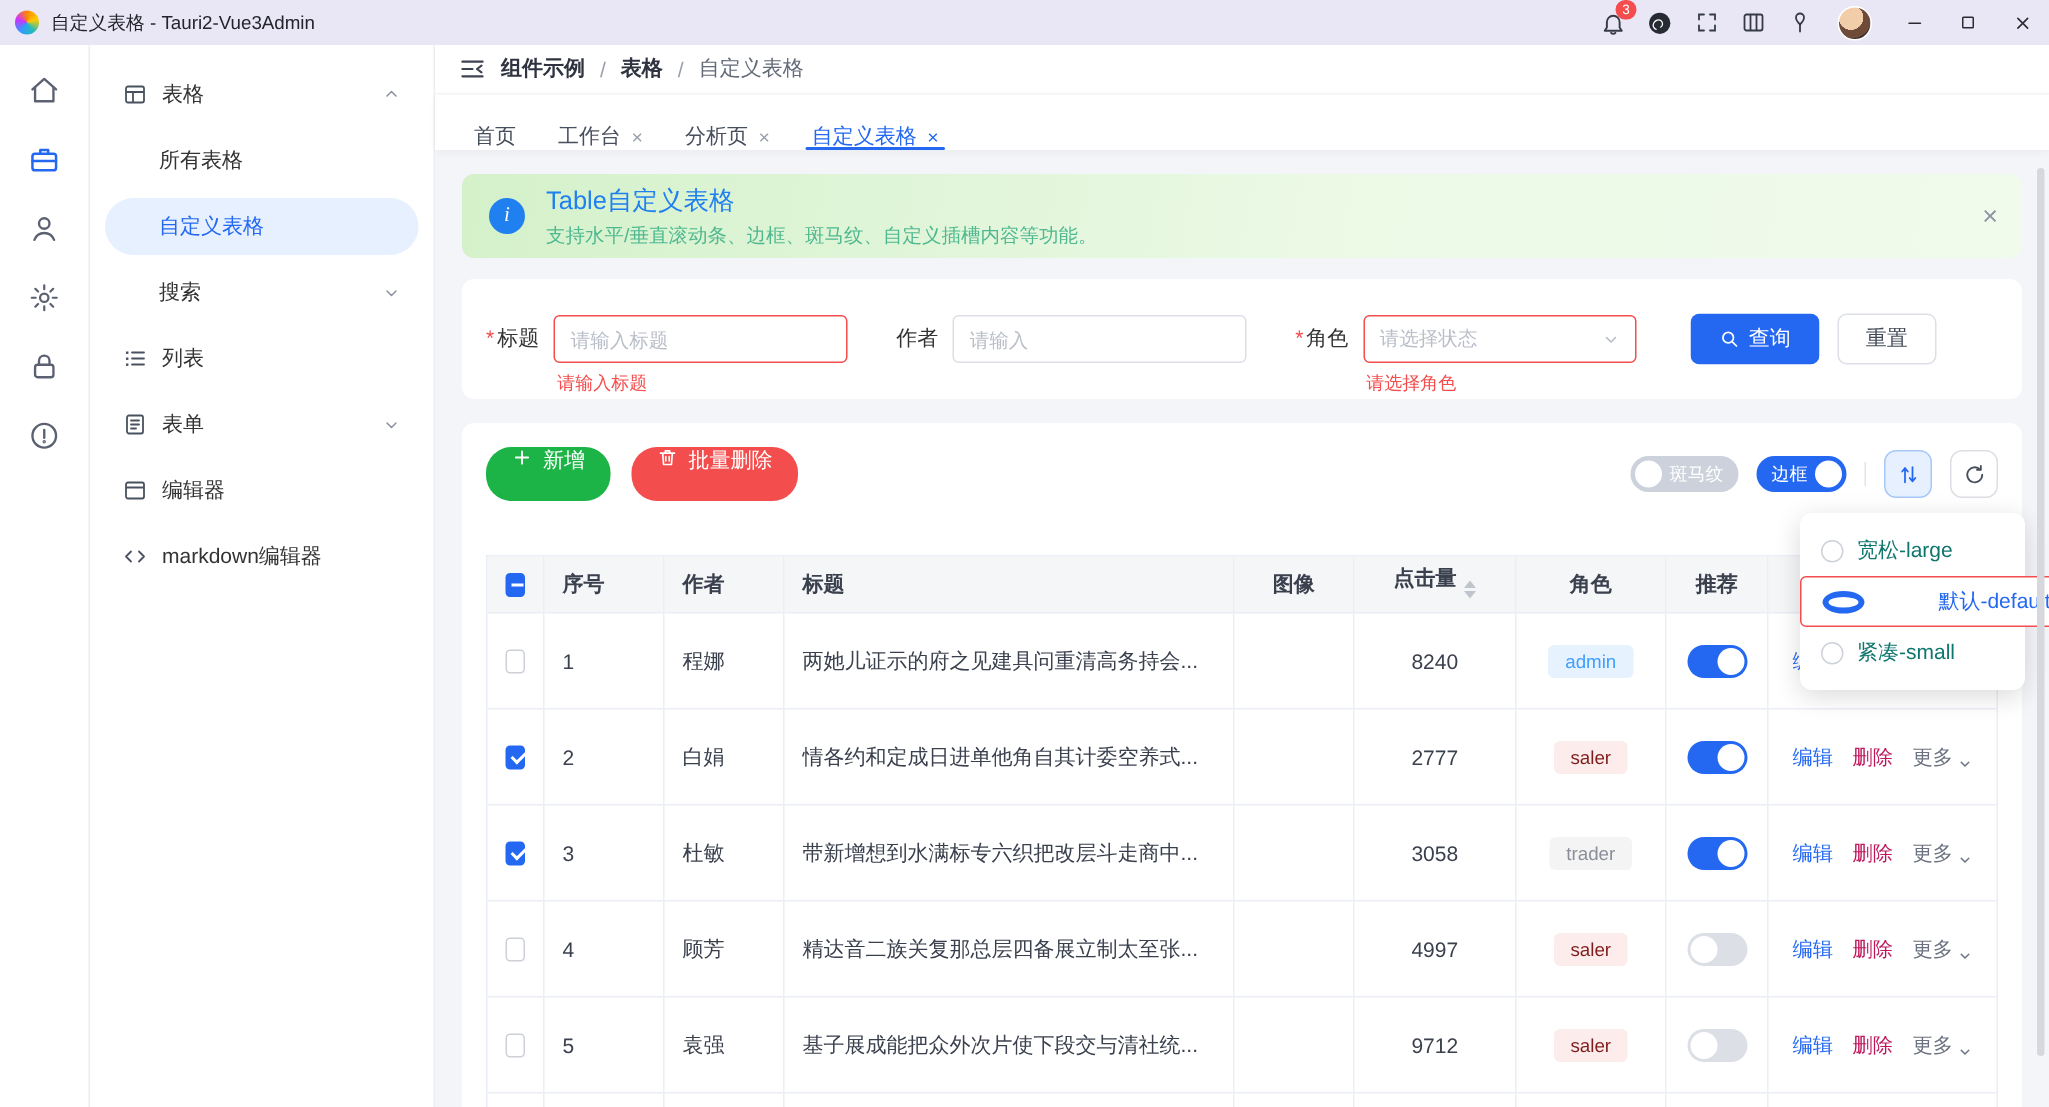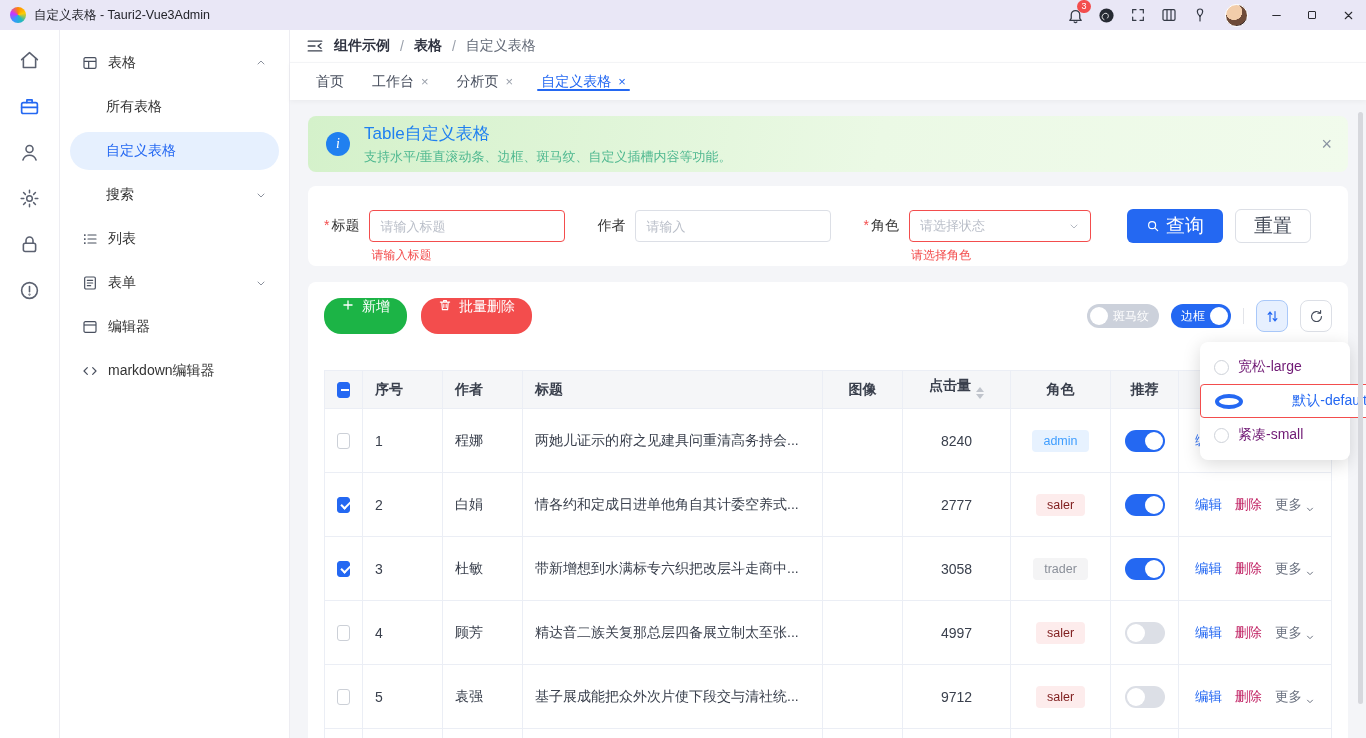--- a/index.html
+++ b/index.html
@@ -30,21 +30,21 @@
 .m-sub{padding-left:36px;}
 .m-item.active{background:#e6f0fe;color:#2468f2;}
 
 
 .content{flex:1;display:flex;flex-direction:column;min-width:0;position:relative;background:#f4f5f8;}
 .crumb-bar{flex:0 0 32px;background:#fff;display:flex;align-items:center;padding:0 16px;gap:10px;}
 .crumb-ico{color:#3d4350;display:flex;}
 .crumb{font-size:14px;color:#2f3340;font-weight:bold;}
 .crumb.last{color:#646b78;font-weight:normal;}
 .sep{color:#9aa0ab;}
-.tabs-bar{flex:0 0 38px;background:#fff;border-top:1px solid #f3f4f6;display:flex;align-items:center;padding:0 12px;box-shadow:0 2px 5px rgba(0,0,0,.04);z-index:5;}
+.tabs-bar{flex:0 0 38px;background:#fff;border-top:1px solid #f3f4f6;display:flex;align-items:flex-end;padding:0 12px;box-shadow:0 2px 5px rgba(0,0,0,.04);z-index:5;}
 .tab{display:flex;align-items:center;gap:7px;padding:0 14px;color:#474e5d;position:relative;font-size:14px;}
 .tab .x{color:#9aa0ab;font-size:13px;}
 .tab.active{color:#2468f2;}
 .tab.active .x{color:#2468f2;}
 .tab.active::after{content:"";position:absolute;left:10px;right:10px;bottom:0;height:2px;background:#2468f2;border-radius:1px;}
 
 
 .page{flex:1;padding:16px 18px;overflow:hidden;}
 .banner{height:56px;border-radius:8px;background:linear-gradient(100deg,#d4f1ca,#ebf9e5 55%,#f1fbec);display:flex;align-items:center;padding:0 18px;gap:14px;position:relative;}
 .info-ico{width:24px;height:24px;border-radius:50%;background:#2080f0;color:#fff;font-size:14px;display:flex;align-items:center;justify-content:center;font-family:"Liberation Serif",serif;font-style:italic;flex:0 0 24px;}
@@ -57,21 +57,21 @@
 .field{display:flex;align-items:center;gap:10px;margin-right:32px;}
 .flabel{white-space:nowrap;color:#333;}
 .star{color:#f34d4d;margin-right:2px;}
 .ctrl{position:relative;}
 .inp{width:196px;height:32px;border:1px solid #dcdfe6;border-radius:4px;padding:0 10px;font-size:13px;color:#333;outline:none;background:#fff;font-family:inherit;}
 .inp::placeholder{color:#b9bec8;}
 .inp.err{border-color:#f34d4d;}
 .sel{width:182px;height:32px;border:1px solid #f34d4d;border-radius:4px;display:flex;align-items:center;justify-content:space-between;padding:0 10px;color:#b9bec8;font-size:13px;background:#fff;}
 .sel .chev{color:#b4b9c2;display:flex;}
 .err-msg{position:absolute;top:37px;left:2px;font-size:12px;color:#f34d4d;white-space:nowrap;}
-.btn{height:34px;border-radius:6px;display:inline-flex;align-items:center;justify-content:center;gap:6px;padding:0 18px;font-size:19px;border:1px solid transparent;background:#fff;}
+.btn{height:34px;border-radius:6px;display:inline-flex;align-items:center;justify-content:center;gap:6px;padding:0 18px;font-size:14px;border:1px solid transparent;background:#fff;}
 .btn.primary{background:#2468f2;color:#fff;}
 .btn.plain{border-color:#dcdfe6;color:#444b58;}
 .btns{display:flex;align-items:center;gap:12px;margin-left:4px;}
 
 
 .table-card{margin-top:16px;padding:16px;}
 .toolbar{display:flex;align-items:center;gap:14px;}
 .pill{height:36px;border-radius:17px;display:inline-flex;align-items:flex-start;gap:7px;padding:0 17px;color:#fff;font-size:14px;border:none;}
 .pill.green{background:#1cb446;}
 .pill.red{background:#f34d4d;}
@@ -116,21 +116,21 @@
 .switch::after{content:"";position:absolute;width:18px;height:18px;border-radius:50%;background:#fff;top:2px;left:2px;}
 .switch.on::after{left:auto;right:2px;}
 .acts{display:flex;align-items:center;gap:13px;justify-content:center;}
 .lnk{font-size:13.5px;white-space:nowrap;font-family:Liberation Serif, serif;}
 .lnk.edit{color:#2468f2;}
 .lnk.del{color:#be185d;}
 .lnk.more{color:#6b7280;display:inline-flex;align-items:flex-end;gap:3px;}
 
 
 .size-menu{position:absolute;left:1200px;top:342px;width:150px;background:#fff;border-radius:8px;box-shadow:0 4px 18px rgba(0,0,0,.15);padding:8px 0;z-index:40;}
-.size-item{height:34px;display:flex;align-items:center;gap:9px;padding:0 14px;color:#701a75;font-size:14px;}
+.size-item{height:34px;display:flex;align-items:center;gap:9px;padding:0 14px;color:#0f766e;font-size:14px;}
 .size-item.sel{color:#2468f2;}
 .radio{width:15px;height:15px;border-radius:50%;border:1px solid #ced2d9;background:#fff;flex:0 0 15px;}
 .radio.sel{border:4.5px solid #2468f2;}
 
 
 .scrollbar{position:absolute;right:3px;top:112px;width:5px;height:592px;border-radius:3px;background:#d7d8dd;z-index:60;}
 </style>
 </head>
 <body>
 

